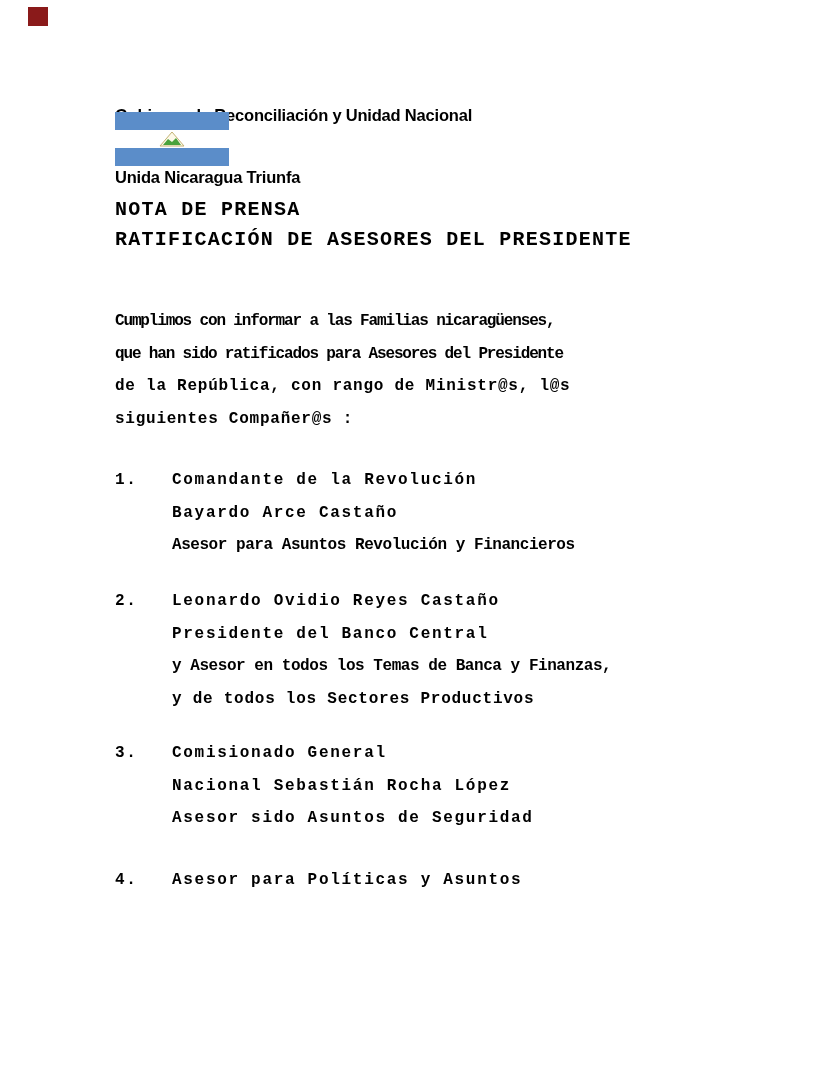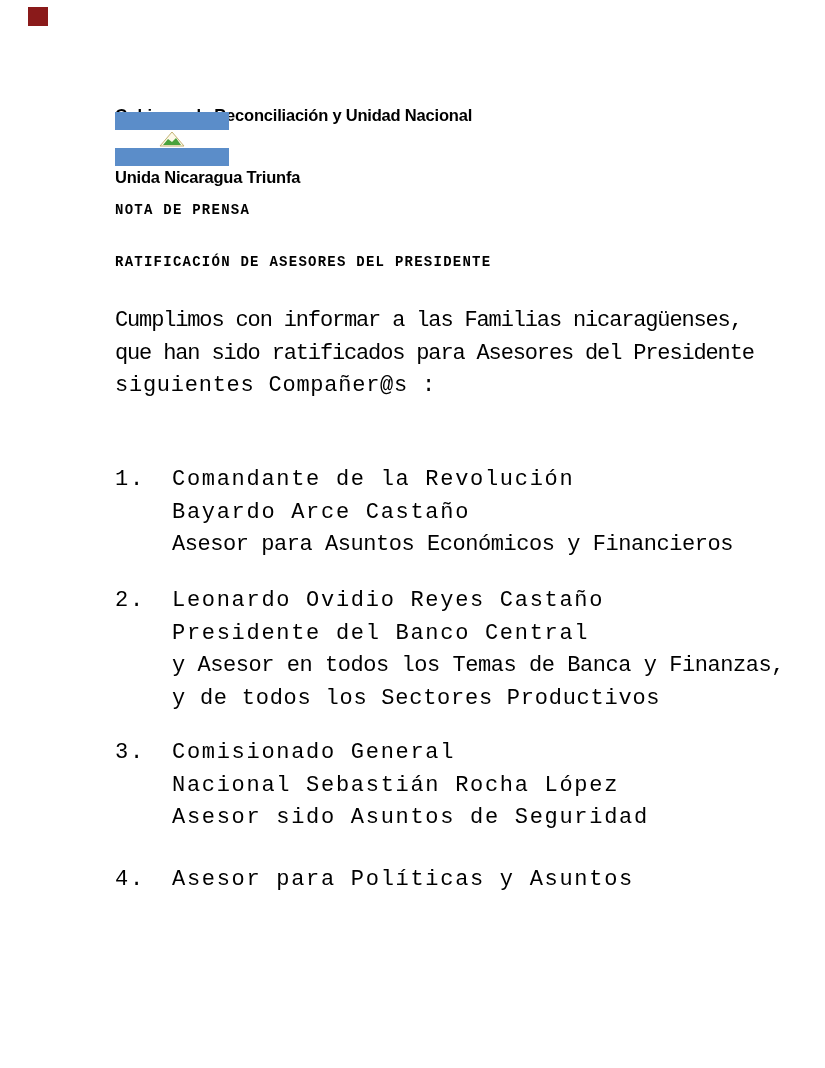--- a/index.html
+++ b/index.html
@@ -12,24 +12,24 @@
   .letterhead{
     position:absolute;left:115px;top:64px;
     font-family:"Liberation Sans",sans-serif;font-weight:bold;
     font-size:16.5px;line-height:20.5px;letter-spacing:-0.2px;color:#000;
     white-space:pre;
   }
   .flag{position:absolute;left:115px;top:112px;width:114px;height:54px;}
   .flag .stripe{width:100%;height:18px;}
   .flag .mid{position:relative;}
   .flag .emblem{position:absolute;left:44px;top:1px;}
-  .mono{font-family:"Liberation Mono",monospace;font-weight:400;font-size:22px;line-height:32.5px;white-space:pre;}
-  .heading{position:absolute;left:115px;font-family:"Liberation Mono",monospace;font-weight:700;font-size:14px;line-height:32.5px;letter-spacing:1.25px;white-space:pre;}
+  .mono{font-family:"Liberation Mono",monospace;font-weight:700;font-size:16px;line-height:32.5px;white-space:pre;}
+  .heading{position:absolute;left:115px;font-family:"Liberation Mono",monospace;font-weight:700;font-size:20px;line-height:32.5px;letter-spacing:1.25px;white-space:pre;}
   #h-nota{top:194px;}
-  #h-ratif{top:246px;}
+  #h-ratif{top:224px;}
   .wide{letter-spacing:1.7px;}
   .medium{letter-spacing:0.75px;}
   .semi{letter-spacing:-0.45px;}
   .tight{letter-spacing:-1.15px;}
   .paragraph{position:absolute;left:115px;top:305px;}
   #advisors .advisor{position:absolute;left:115px;display:flex;align-items:flex-start;}
   #advisors .advisor:nth-child(1){top:464px;}
   #advisors .advisor:nth-child(2){top:585px;}
   #advisors .advisor:nth-child(3){top:737px;}
   #advisors .advisor:nth-child(4){top:864px;}
@@ -59,30 +59,31 @@
     <div class="stripe" style="background: rgb(91, 141, 201);"></div>
   </div>
 
   <div class="heading" id="h-nota">NOTA DE PRENSA</div>
 
   <div class="heading" id="h-ratif">RATIFICACIÓN DE ASESORES DEL PRESIDENTE</div>
 
   <div class="paragraph" id="paragraph">
       <div class="mono tight">Cumplimos con informar a las Familias nicaragüenses,</div>
       <div class="mono tight">que han sido ratificados para Asesores del Presidente</div>
+      <div class="mono medium">de la República, con rango de Ministr@s, l@s</div>
       <div class="mono medium">siguientes Compañer@s :</div>
     </div>
 
   <div id="advisors">
       <div class="advisor">
         <span class="num mono">1.</span>
         <div class="advisor-lines">
           <div class="mono wide">Comandante de la Revolución</div>
           <div class="mono wide">Bayardo Arce Castaño</div>
-          <div class="mono semi">Asesor para Asuntos Económicos y Financieros</div>
+          <div class="mono semi">Asesor para Asuntos Revolución y Financieros</div>
         </div>
       </div>
       <div class="advisor">
         <span class="num mono">2.</span>
         <div class="advisor-lines">
           <div class="mono wide">Leonardo Ovidio Reyes Castaño</div>
           <div class="mono wide">Presidente del Banco Central</div>
           <div class="mono semi">y Asesor en todos los Temas de Banca y Finanzas,</div>
           <div class="mono medium">y de todos los Sectores Productivos</div>
         </div>

